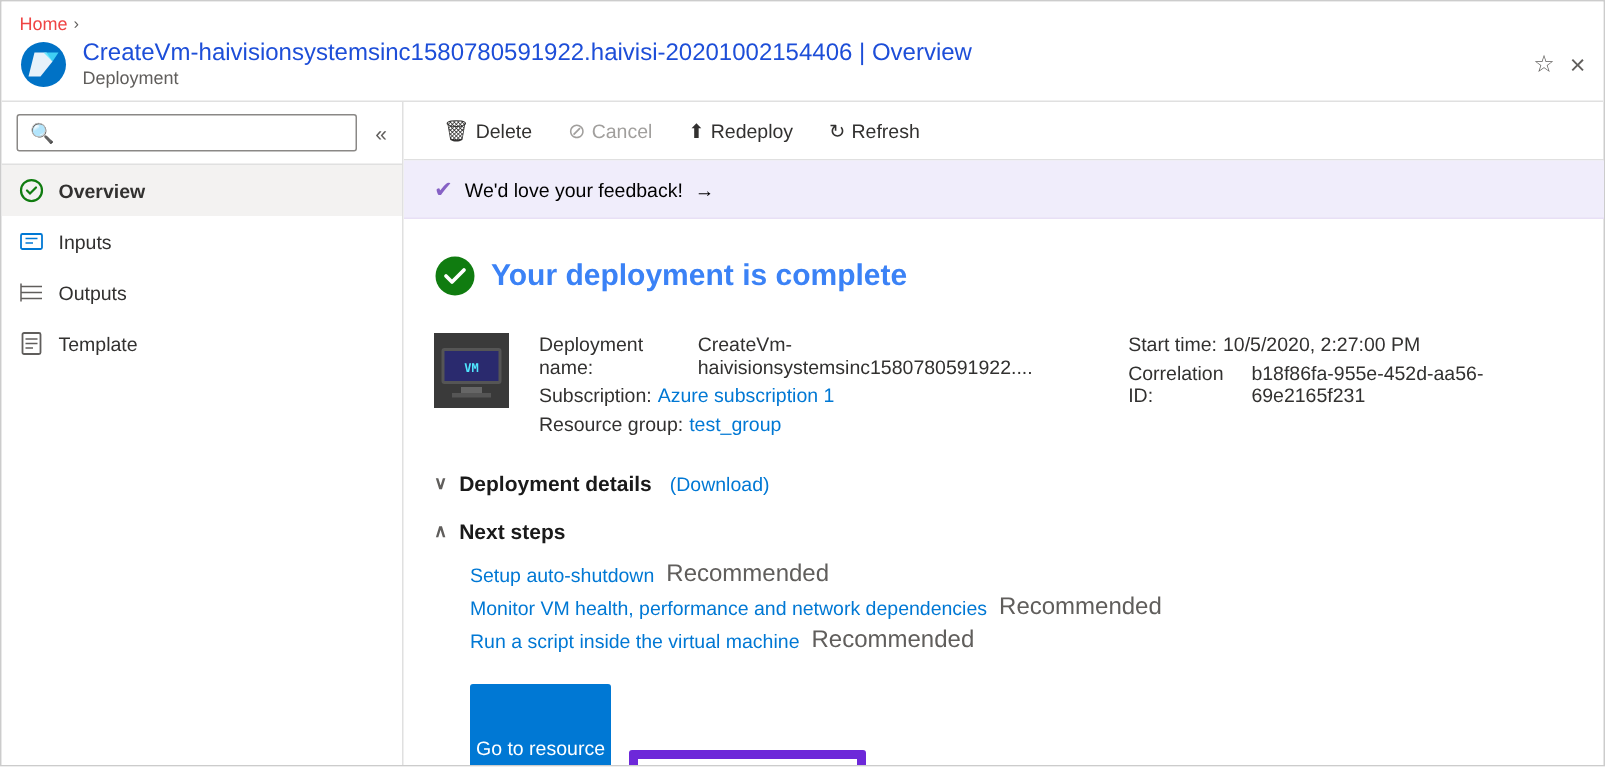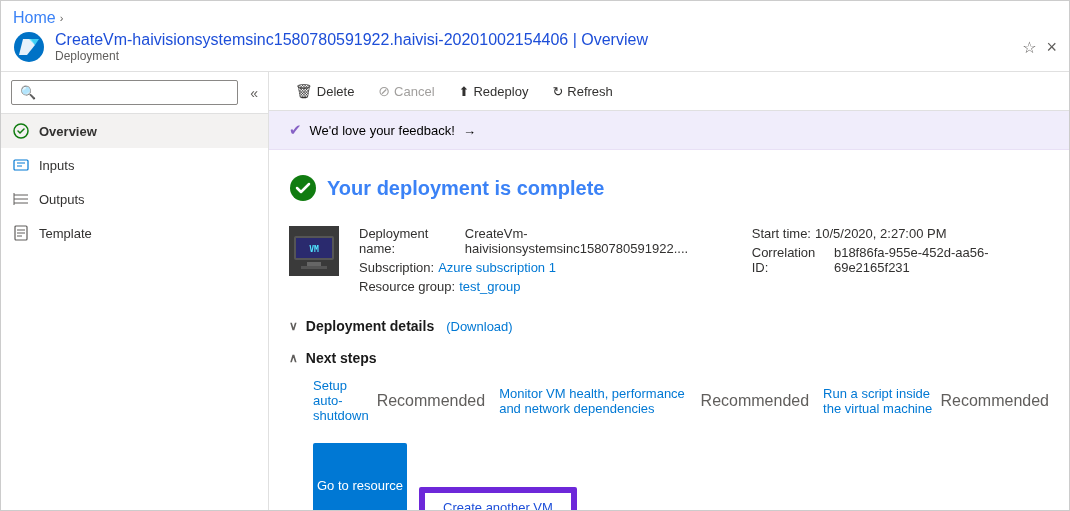--- a/index.html
+++ b/index.html
@@ -49,38 +49,38 @@
     .detail-value { color: #0078d4; cursor: pointer; }
     .detail-value.plain { color: #323130; }
     .detail-value.truncated { color: #323130; }
     .deployment-details-right { display: flex; flex-direction: column; gap: 4px; font-size: 13px; margin-left: auto; }
 
     .section { margin-bottom: 16px; }
     .section-header { display: flex; align-items: center; gap: 8px; font-size: 14px; font-weight: 600; color: #1a1a1a; margin-bottom: 12px; cursor: pointer; }
     .chevron { font-size: 12px; color: #605e5c; }
     .download-link { color: #0078d4; cursor: pointer; font-weight: 400; font-size: 13px; margin-left: 4px; }
 
-    .next-steps-list { display: flex; flex-direction: row; gap: 14px; padding-left: 24px; }
+    .next-steps-list { display: flex; flex-direction: column; gap: 4px; padding-left: 24px; }
     .next-step-item { display: flex; align-items: center; gap: 8px; font-size: 13px; }
     .next-step-link { color: #0078d4; cursor: pointer; }
     .next-step-tag { color: #605e5c; font-size: 16px; }
 
     .action-buttons { display: flex; gap: 12px; margin-top: 20px; padding-left: 24px; }
     .btn-primary { background: #0078d4; color: #fff; border: none; padding: 7px 4px; font-size: 13px; cursor: pointer; border-radius: 2px; }
     .btn-secondary { background: #fff; color: #1d4ed8; border: 6px solid #6d28d9; padding: 7px 18px; font-size: 13px; cursor: pointer; border-radius: 2px; margin-top: 44px; }
   </style>
 </head>
 <body>
 
 <div class="window">
 
   <div class="title-bar">
     <div style="display:flex;flex-direction:column;width:100%;">
       <div style="display:flex;align-items:center;gap:4px;margin-bottom:4px;">
-        <span class="breadcrumb" style="color:#3b82f6;font-size:16px;cursor:pointer;">Home</span>
+        <span class="breadcrumb" style="color:#ef4444;font-size:12px;cursor:pointer;">Home</span>
         <span class="breadcrumb-sep" style="color:#605e5c;font-size:11px;">›</span>
       </div>
       <div style="display:flex;align-items:center;gap:10px;">
 
         <div style="width:32px;height:32px;flex-shrink:0;">
           <svg viewBox="0 0 32 32" xmlns="http://www.w3.org/2000/svg">
             <circle cx="16" cy="16" r="15" fill="#0072c6"></circle>
             <path d="M10 8 L18 8 L22 14 L14 24 L6 24 Z" fill="#ffffff" opacity="0.9"></path>
             <path d="M16 8 L26 8 L22 14 Z" fill="#50e6ff" opacity="0.8"></path>
           </svg>

